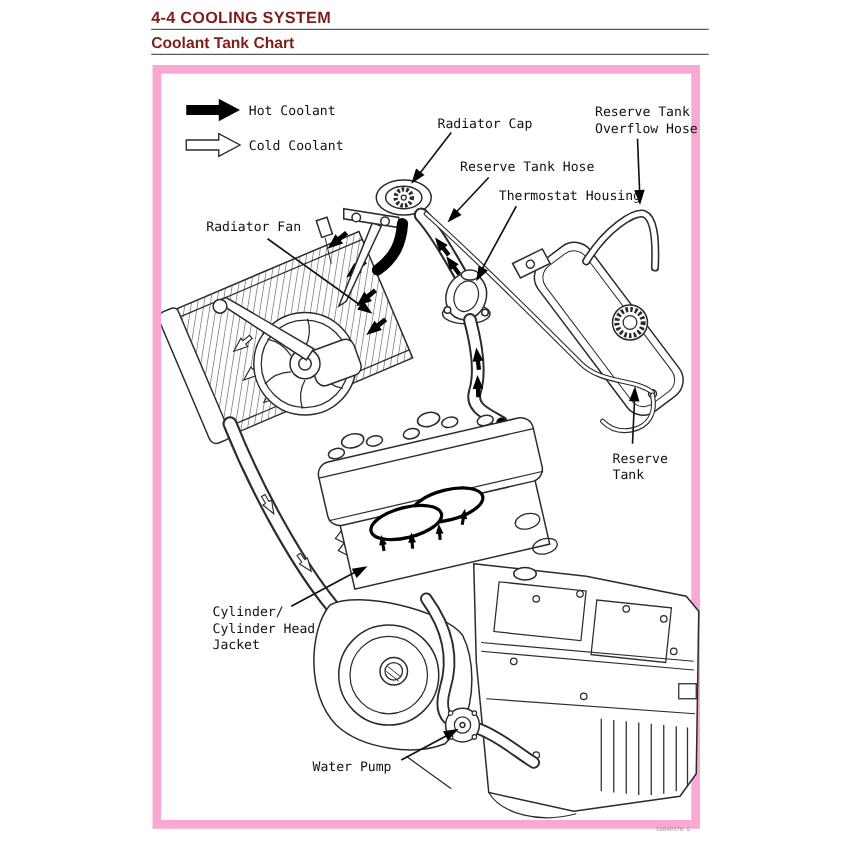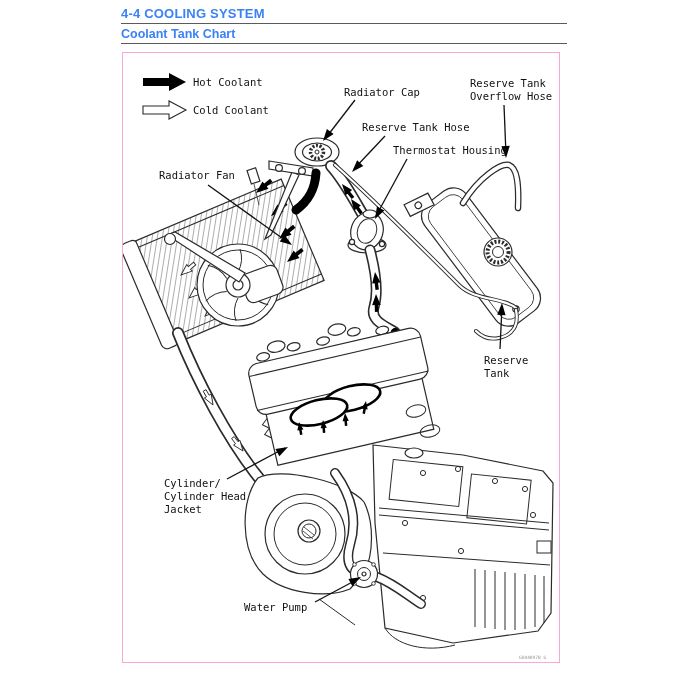--- a/index.html
+++ b/index.html
@@ -1,25 +1,25 @@
 <!DOCTYPE html>
 <html><head>
 <meta charset="utf-8">
 <style>
   html,body{margin:0;padding:0;background:#fff;}
   #page{position:relative;width:685px;height:685px;background:#ffffff;overflow:hidden;
-        font-family:"Liberation Sans",sans-serif;color:#3b82f6;}
+        font-family:"Liberation Sans",sans-serif;color:#7f1d1d;}
   .hdr{position:absolute;left:121px;width:446px;}
   .h1{top:6px;font-size:13px;font-weight:bold;letter-spacing:.2px;}
   .rule{position:absolute;left:121px;width:446px;height:0;border-top:1.5px solid #5a5a5a;}
   .r1{top:23px;}
   .h2{top:27px;font-size:12.5px;font-weight:bold;}
   .r2{top:43px;}
   #figbox{position:absolute;left:122px;top:52px;width:438px;height:611px;
-          border:1px solid #f9a8d4;background:#fff;box-sizing:border-box;}
+          border:7px solid #f9a8d4;background:#fff;box-sizing:border-box;}
   svg text{font-family:"DejaVu Sans Mono","Liberation Mono",monospace;font-size:10.5px;fill:#111;}
   svg text.tiny{font-size:4.5px;fill:#999;}
   .ln{fill:#ffffff;stroke:#2b2b2b;stroke-width:1.2;}
   .ln2{fill:none;stroke:#2b2b2b;stroke-width:1;}
   .thin{fill:none;stroke:#2b2b2b;stroke-width:.8;}
   .lead{fill:none;stroke:#111;stroke-width:1.3;}
   .hoseO{fill:none;stroke:#2b2b2b;stroke-linecap:round;}
   .hoseI{fill:none;stroke:#ffffff;stroke-linecap:round;}
   .hot{fill:#000;}
   .coldA{fill:#fff;stroke:#2b2b2b;stroke-width:1.1;}

